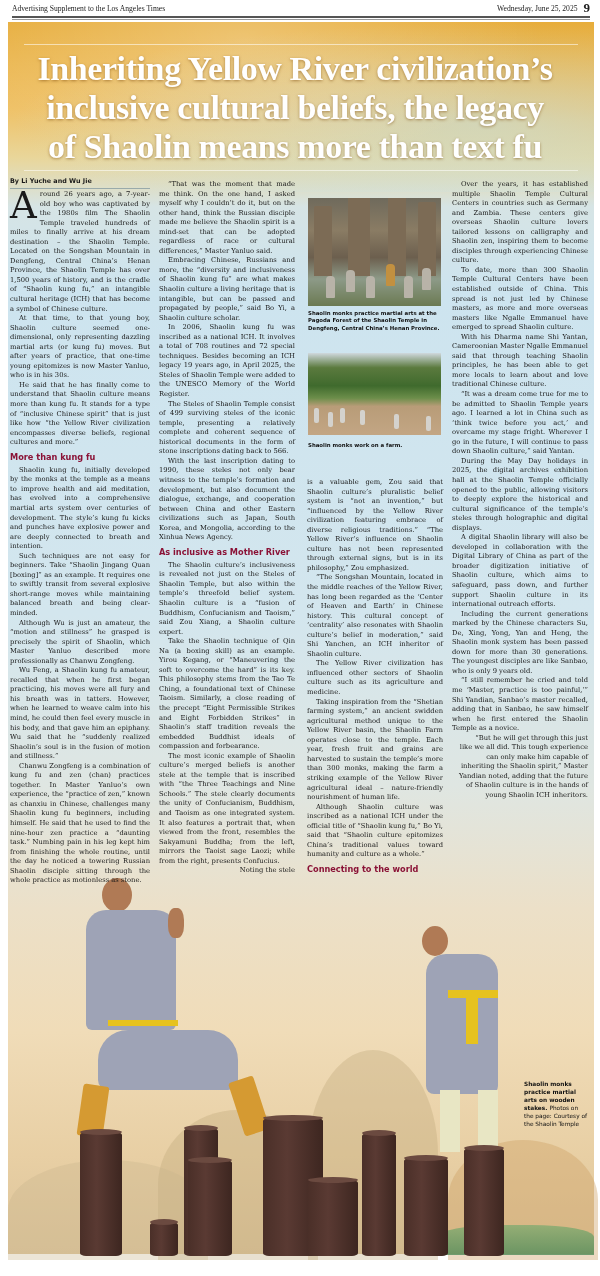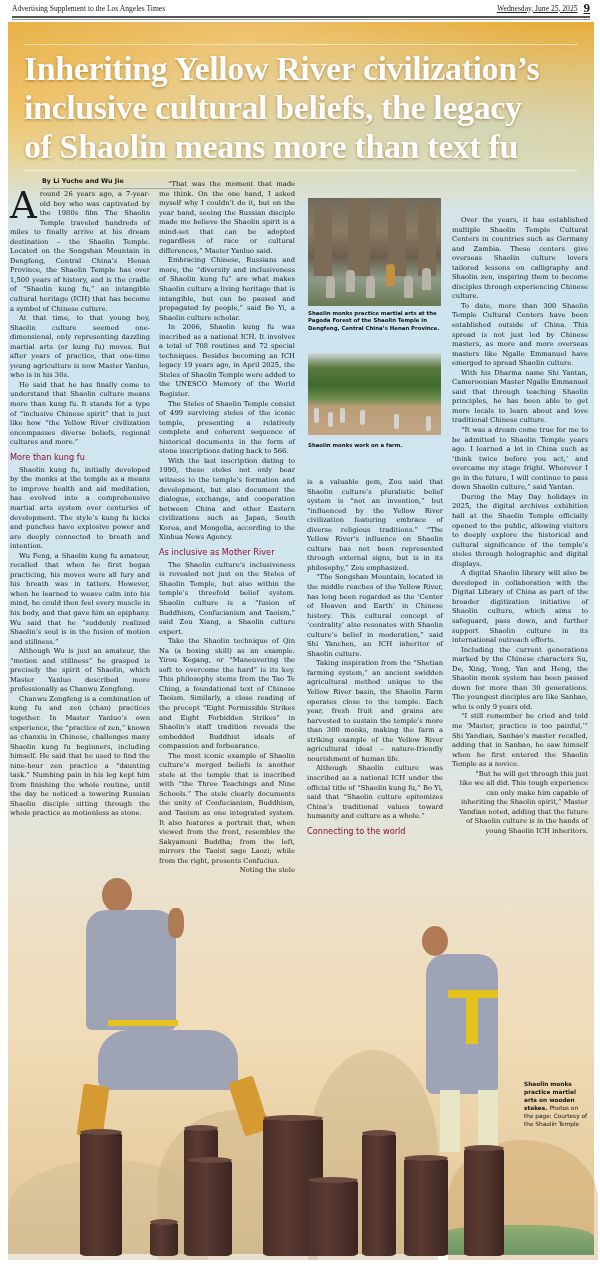--- a/index.html
+++ b/index.html
@@ -1,44 +1,44 @@
 <!DOCTYPE html>
 <html><head>
 <meta charset="utf-8">
 <style>
   * { box-sizing: border-box; margin: 0; padding: 0; }
   html, body { width: 600px; height: 1276px; background: #ffffff; overflow: hidden; }
   body { font-family: "DejaVu Serif", serif; color: #1a1a1a; position: relative; }
 
   .topbar { position: absolute; left: 12px; right: 10px; top: 0; height: 16px; display: flex; align-items: center; justify-content: space-between; font-family: "Liberation Serif", serif; font-size: 7.6px; color: #222; }
-  .topbar .right { display: flex; align-items: center; gap: 6px; text-decoration: underline; }
+  .topbar .right { display: flex; align-items: center; gap: 6px; }
   .topbar .pagenum { font-family: "Liberation Serif", serif; font-weight: bold; font-size: 13px; }
   .rule1 { position: absolute; left: 12px; right: 10px; top: 16px; height: 2px; background: #555; }
   .rule2 { position: absolute; left: 12px; right: 10px; top: 19px; height: 1px; background: #999; }
 
   .panel { position: absolute; left: 8px; top: 22px; width: 586px; height: 1232px; overflow: hidden;
     background: linear-gradient(180deg, #e7ad3b 0%, #efc166 7%, #e9d69a 11%, #d6e4e5 15%, #cde4ef 22%, #d3e6ee 48%, #dfe6e2 62%, #ece0c8 72%, #f0dcb8 82%, #e8cfa4 92%, #dcc49a 100%); }
   .panel::before { content: ""; position: absolute; left: 0; top: 0; right: 0; height: 170px;
     background: radial-gradient(ellipse at 40% 10%, rgba(255,255,255,0.25), rgba(255,255,255,0) 60%), radial-gradient(ellipse at 80% 60%, rgba(190,225,235,0.55), rgba(190,225,235,0) 70%); }
 
   .headline-box { position: absolute; left: 16px; right: 16px; top: 22px; height: 127px; border-top: 1px solid rgba(255,255,255,0.55); border-bottom: 1px solid rgba(255,255,255,0.55); }
-  .headline { position: absolute; left: 0; right: 12px; top: 4px; font-family: "Liberation Serif", serif; font-weight: bold; color: #ffffff; font-size: 34px; line-height: 39px; letter-spacing: -0.4px; text-shadow: 0 1px 3px rgba(120,70,10,0.55); }
+  .headline { position: absolute; left: 0; right: 12px; top: 4px; text-align: center; font-family: "Liberation Serif", serif; font-weight: bold; color: #ffffff; font-size: 34px; line-height: 39px; letter-spacing: -0.4px; text-shadow: 0 1px 3px rgba(120,70,10,0.55); }
 
-  .byline { position: absolute; left: 10px; top: 177px; width: 140px; font-family: "DejaVu Sans", sans-serif; font-weight: bold; font-size: 6.4px; color: #1a1a1a; padding-bottom: 3px; border-bottom: 1px solid #9aa; margin-left: 32px; }
+  .byline { position: absolute; left: 10px; top: 177px; width: 140px; font-family: "DejaVu Sans", sans-serif; font-weight: bold; font-size: 6.4px; color: #1a1a1a; padding-bottom: 3px; border-bottom: 1px solid #9aa; }
 
   .col { position: absolute; font-size: 6.75px; line-height: 9.55px; text-align: justify; hyphens: auto; }
   .col p { text-indent: 9px; }
   .col p.noindent { text-indent: 0; }
   .col1 { left: 10px; top: 190px; width: 140px; }
   .col2 { left: 159px; top: 180px; width: 136px; }
   .col3 { left: 307px; top: 478px; width: 136px; }
-  .col4 { left: 452px; top: 180px; width: 136px; margin-top: 36px; }
+  .col4 { left: 452px; top: 180px; width: 136px; }
 
   .dropcap { float: left; font-family: "DejaVu Serif", serif; font-size: 37px; line-height: 30px; margin: 1px 3px 0 0; }
-  .subhead { font-family: "DejaVu Sans", sans-serif; font-weight: normal; color: #8a1236; font-size: 8.2px; line-height: 12px; margin: 3px 0 3px 0; text-indent: 0 !important; }
+  .subhead { font-family: "DejaVu Sans", sans-serif; font-weight: bold; color: #8a1236; font-size: 8.2px; line-height: 12px; margin: 3px 0 3px 0; text-indent: 0 !important; }
 
   .photo { position: absolute; overflow: hidden; }
   .photo1 { left: 308px; top: 198px; width: 133px; height: 108px;
     background: linear-gradient(180deg, #6f6a5c 0%, #8a7c64 30%, #6c5f4e 55%, #8d9a88 75%, #6b7a52 100%); }
   .photo1 .pagoda { position: absolute; bottom: 30px; width: 18px; background: #7c6b55; border-radius: 2px 2px 0 0; }
   .photo1 .monk { position: absolute; width: 9px; height: 22px; background: #b8b3a8; border-radius: 4px 4px 1px 1px; bottom: 8px; }
   .photo2 { left: 308px; top: 353px; width: 133px; height: 82px;
     background: linear-gradient(180deg, #cfd8dd 0%, #5b7a3e 18%, #3f6a2d 40%, #6c8e4a 55%, #b89c78 65%, #c3a684 100%); }
   .photo2 .worker { position: absolute; width: 5px; height: 15px; background: #d4d2cd; bottom: 12px; border-radius: 2px; }
   .caption { position: absolute; font-family: "DejaVu Sans", sans-serif; font-weight: bold; font-size: 5.4px; line-height: 7.3px; color: #111; }
@@ -112,31 +112,32 @@
   <div class="stake" style="left:300px; top:190px; width:50px; height:76px;"></div>
   <div class="stake" style="left:354px; top:143px; width:34px; height:123px;"></div>
   <div class="stake" style="left:396px; top:168px; width:44px; height:98px;"></div>
   <div class="stake" style="left:456px; top:158px; width:40px; height:108px;"></div>
 </div>
 
 <div class="byline">By Li Yuche and Wu Jie</div>
 
 <div class="col col1">
   <p class="noindent"><span class="dropcap">A</span><span>round 26 years ago, a 7-year-old boy who was captivated by the 1980s film The Shaolin Temple traveled hundreds of miles to finally arrive at his dream destination – the Shaolin Temple. Located on the Songshan Mountain in Dengfeng, Central China’s Henan Province, the Shaolin Temple has over 1,500 years of history, and is the cradle of “Shaolin kung fu,” an intangible cultural heritage (ICH) that has become a symbol of Chinese culture.</span></p>
-  <p>At that time, to that young boy, Shaolin culture seemed one-dimensional, only representing dazzling martial arts (or kung fu) moves. But after years of practice, that one-time young agriculture is now Master Yanluo, who is in his 30s.</p>
+  <p>At that time, to that young boy, Shaolin culture seemed one-dimensional, only representing dazzling martial arts (or kung fu) moves. But after years of practice, that one-time young epitomizes is now Master Yanluo, who is in his 30s.</p>
   <p>He said that he has finally come to understand that Shaolin culture means more than kung fu. It stands for a type of “inclusive Chinese spirit” that is just like how “the Yellow River civilization encompasses diverse beliefs, regional cultures and more.”</p>
   <p class="subhead">More than kung fu</p>
   <p>Shaolin kung fu, initially developed by the monks at the temple as a means to improve health and aid meditation, has evolved into a comprehensive martial arts system over centuries of development. The style’s kung fu kicks and punches have explosive power and are deeply connected to breath and intention.</p>
+  <p>Such techniques are not easy for beginners. Take “Shaolin Jingang Quan [boxing]” as an example. It requires one to swiftly transit from several explosive short-range moves while maintaining balanced breath and being clear-minded.</p>
+  <p>Although Wu is just an amateur, the “motion and stillness” he grasped is precisely the spirit of Shaolin, which Master Yanluo described more professionally as Chanwu Zongfeng.</p>
   <p>Wu Feng, a Shaolin kung fu amateur, recalled that when he first began practicing, his moves were all fury and his breath was in tatters. However, when he learned to weave calm into his mind, he could then feel every muscle in his body, and that gave him an epiphany. Wu said that he “suddenly realized Shaolin’s soul is in the fusion of motion and stillness.”</p>
-  <p>Although Wu is just an amateur, the “motion and stillness” he grasped is precisely the spirit of Shaolin, which Master Yanluo described more professionally as Chanwu Zongfeng.</p>
   <p style="padding-right:0;">Chanwu Zongfeng is a combination of kung fu and zen (chan) practices together. In Master Yanluo’s own experience, the “practice of zen,” known as chanxiu in Chinese, challenges many Shaolin kung fu beginners, including himself. He said that he used to find the nine-hour zen practice a “daunting task.” Numbing pain in his leg kept him from finishing the whole routine, until the day he noticed a towering Russian Shaolin disciple sitting through the whole practice as motionless as stone.</p>
 </div>
 
 <div class="col col2">
-  <p>“That was the moment that made me think. On the one hand, I asked myself why I couldn’t do it, but on the year hand, seeing the Russian disciple made me believe the Shaolin spirit is a mind-set that can be adopted regardless of race or cultural differences,” Master Yanluo said.</p>
+  <p>“That was the moment that made me think. On the one hand, I asked myself why I couldn’t do it, but on the other hand, think the Russian disciple made me believe the Shaolin spirit is a mind-set that can be adopted regardless of race or cultural differences,” Master Yanluo said.</p>
   <p>Embracing Chinese, Russians and more, the “diversity and inclusiveness of Shaolin kung fu” are what makes Shaolin culture a living heritage that is intangible, but can be passed and propagated by people,” said Bo Yi, a Shaolin culture scholar.</p>
   <p>In 2006, Shaolin kung fu was inscribed as a national ICH. It involves a total of 708 routines and 72 special techniques. Besides becoming an ICH legacy 19 years ago, in April 2025, the Steles of Shaolin Temple were added to the UNESCO Memory of the World Register.</p>
   <p>The Steles of Shaolin Temple consist of 499 surviving steles of the iconic temple, presenting a relatively complete and coherent sequence of historical documents in the form of stone inscriptions dating back to 566.</p>
   <p>With the last inscription dating to 1990, these steles not only bear witness to the temple’s formation and development, but also document the dialogue, exchange, and cooperation between China and other Eastern civilizations such as Japan, South Korea, and Mongolia, according to the Xinhua News Agency.</p>
   <p class="subhead">As inclusive as Mother River</p>
   <p>The Shaolin culture’s inclusiveness is revealed not just on the Steles of Shaolin Temple, but also within the temple’s threefold belief system. Shaolin culture is a “fusion of Buddhism, Confucianism and Taoism,” said Zou Xiang, a Shaolin culture expert.</p>
   <p>Take the Shaolin technique of Qin Na (a boxing skill) as an example. Yirou Kegang, or “Maneuvering the soft to overcome the hard” is its key. This philosophy stems from the Tao Te Ching, a foundational text of Chinese Taoism. Similarly, a close reading of the precept “Eight Permissible Strikes and Eight Forbidden Strikes” in Shaolin’s staff tradition reveals the embedded Buddhist ideals of compassion and forbearance.</p>
   <p>The most iconic example of Shaolin culture’s merged beliefs is another stele at the temple that is inscribed with “the Three Teachings and Nine Schools.” The stele clearly documents the unity of Confucianism, Buddhism, and Taoism as one integrated system. It also features a portrait that, when viewed from the front, resembles the Sakyamuni Buddha; from the left, mirrors the Taoist sage Laozi; while from the right, presents Confucius.</p>
   <p style="text-align:right;">Noting the stele</p>
 </div>
@@ -161,20 +162,21 @@
   <div class="worker" style="left:32px;"></div>
   <div class="worker" style="left:52px; bottom:10px;"></div>
   <div class="worker" style="left:86px; bottom:6px;"></div>
   <div class="worker" style="left:118px; bottom:4px;"></div>
 </div>
 <div class="caption cap2">Shaolin monks work on a farm.</div>
 
 <div class="col col3">
   <p class="noindent">is a valuable gem, Zou said that Shaolin culture’s pluralistic belief system is “not an invention,” but “influenced by the Yellow River civilization featuring embrace of diverse religious traditions.” “The Yellow River’s influence on Shaolin culture has not been represented through external signs, but is in its philosophy,” Zou emphasized.</p>
   <p>“The Songshan Mountain, located in the middle reaches of the Yellow River, has long been regarded as the ‘Center of Heaven and Earth’ in Chinese history. This cultural concept of ‘centrality’ also resonates with Shaolin culture’s belief in moderation,” said Shi Yanchen, an ICH inheritor of Shaolin culture.</p>
+  <p>The Yellow River civilization has influenced other sectors of Shaolin culture such as its agriculture and medicine.</p>
   <p>Taking inspiration from the “Shetian farming system,” an ancient swidden agricultural method unique to the Yellow River basin, the Shaolin Farm operates close to the temple. Each year, fresh fruit and grains are harvested to sustain the temple’s more than 300 monks, making the farm a striking example of the Yellow River agricultural ideal – nature-friendly nourishment of human life.</p>
   <p>Although Shaolin culture was inscribed as a national ICH under the official title of “Shaolin kung fu,” Bo Yi, said that “Shaolin culture epitomizes China’s traditional values toward humanity and culture as a whole.”</p>
   <p class="subhead">Connecting to the world</p>
 </div>
 
 <div class="col col4">
   <p>Over the years, it has established multiple Shaolin Temple Cultural Centers in countries such as Germany and Zambia. These centers give overseas Shaolin culture lovers tailored lessons on calligraphy and Shaolin zen, inspiring them to become disciples through experiencing Chinese culture.</p>
   <p>To date, more than 300 Shaolin Temple Cultural Centers have been established outside of China. This spread is not just led by Chinese masters, as more and more overseas masters like Ngalle Emmanuel have emerged to spread Shaolin culture.</p>
   <p>With his Dharma name Shi Yantan, Cameroonian Master Ngalle Emmanuel said that through teaching Shaolin principles, he has been able to get more locals to learn about and love traditional Chinese culture.</p>
   <p>“It was a dream come true for me to be admitted to Shaolin Temple years ago. I learned a lot in China such as ‘think twice before you act,’ and overcame my stage fright. Wherever I go in the future, I will continue to pass down Shaolin culture,” said Yantan.</p>

